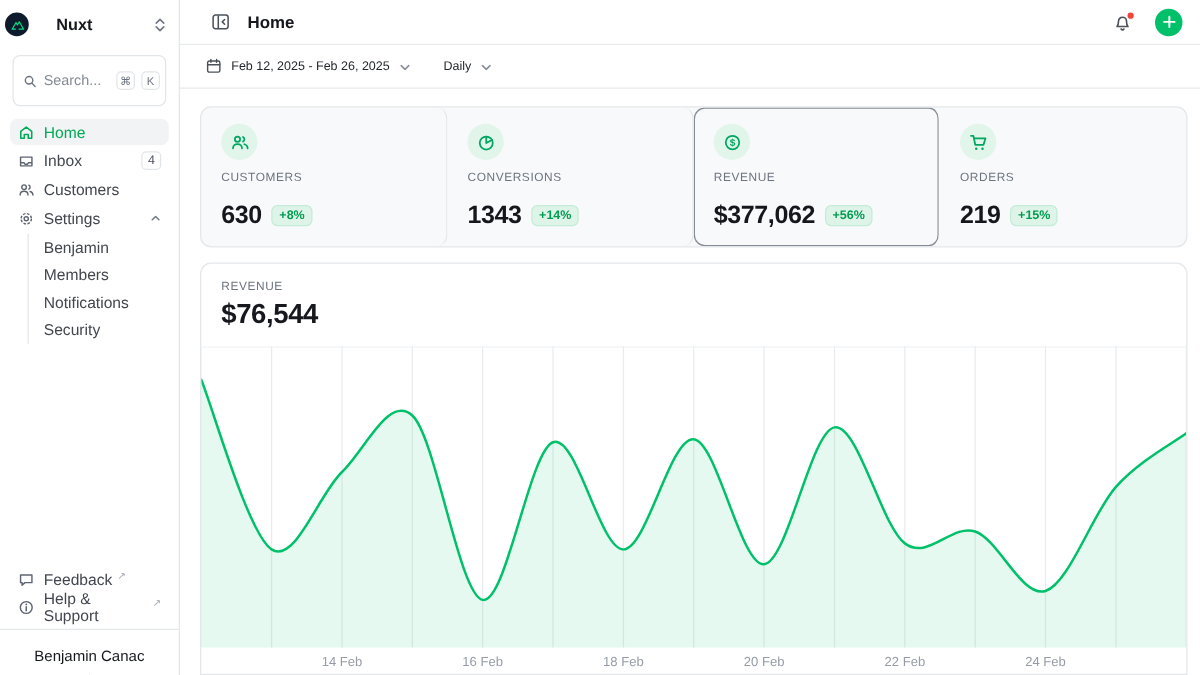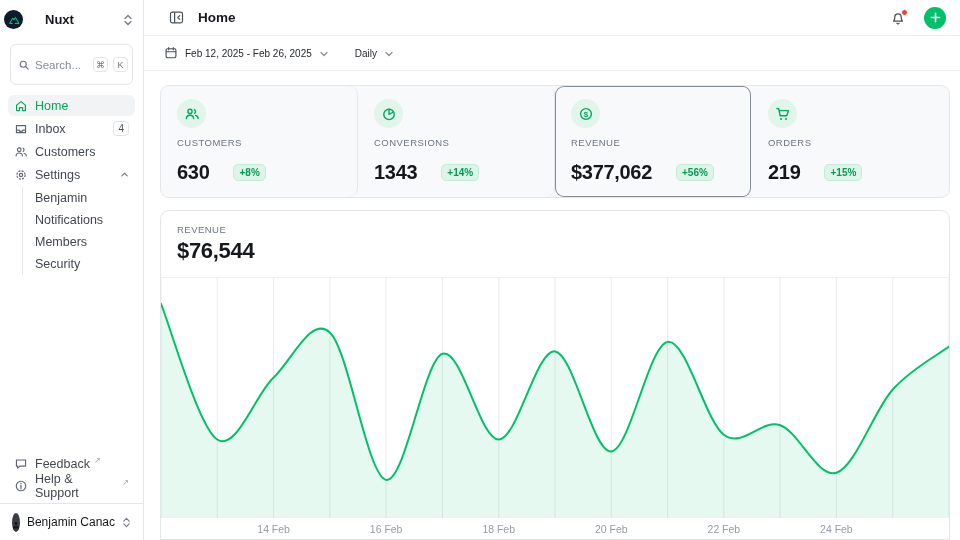--- a/index.html
+++ b/index.html
@@ -30,21 +30,21 @@
   .badge-count { font-size:10px; color:#4a5058; border:1px solid #e2e5e8; border-radius:4px;
     padding:0 4px; height:15px; display:flex; align-items:center; background:#fff; }
   .subtree { margin:2px 0 0 14px; border-left:1px solid #e4e7ea; padding-left:12px; }
   .sub-item { font-size:12.5px; color:#42474f; height:22px; display:flex; align-items:center; cursor:pointer; }
   .sb-spacer { flex:1; }
   .sb-foot { padding:0 8px 6px 8px; }
   .foot-item { display:flex; align-items:center; gap:7px; height:22px; padding:0 6px;
     font-size:12.5px; color:#42474f; border-radius:6px; cursor:pointer; }
   .ext-arrow { font-size:8px; color:#9ca3ad; align-self:flex-start; margin:3px 0 0 -3px; }
   .sb-user { border-top:1px solid #e4e7ea; padding:7px 8px; }
-  .user-row { display:flex; align-items:center; gap:7px; padding:0 4px; height:22px; border-radius:6px; cursor:pointer; }
+  .user-row { display:flex; align-items:center; gap:7px; padding:0 4px; height:22px; border-radius:6px; cursor:pointer;flex-direction:column; }
   .avatar { width:19px; height:19px; border-radius:50%; background:#3a3d42; overflow:hidden;
     display:flex; align-items:flex-end; justify-content:center; }
   .user-name { font-size:12px; font-weight:500; flex:1; white-space:nowrap; }
 
   
   main { flex:1; display:flex; flex-direction:column; }
   .top-header { height:40px; border-bottom:1px solid #e8eaec; display:flex; align-items:center;
     padding:0 14px 0 20px; gap:10px; }
   .page-title { font-size:13.5px; font-weight:700; flex:1; }
   .icon-btn { display:flex; align-items:center; justify-content:center; width:24px; height:24px;
@@ -64,21 +64,21 @@
 
   
   .stats { display:grid; grid-template-columns:repeat(4,1fr); background:#f8f9fa;
     border:1px solid #e4e7ea; border-radius:9px; }
   .stat { padding:13px 16px; border-right:1px solid #e4e7ea; border-radius:9px; cursor:pointer; }
   .stat:last-child { border-right:0; }
   .stat.selected { box-shadow:inset 0 0 0 1px #858c95; border-right-color:transparent; }
   .stat-icon { width:29px; height:29px; border-radius:50%; background:#e1f5ea;
     display:flex; align-items:center; justify-content:center; color:#00a761; }
   .stat-label { margin-top:9px; font-size:9.5px; letter-spacing:.05em; color:#6d7480; font-weight:500; }
-  .stat-value-row { margin-top:13px; display:flex; align-items:center; gap:24px; }
+  .stat-value-row { margin-top:13px; display:flex; align-items:center; gap:8px; }
   .stat-value { font-size:20px; font-weight:700; color:#14171c; letter-spacing:-0.3px; }
   .delta-badge { font-size:10px; font-weight:600; color:#009c52; background:#dff4e8;
     border:1px solid #c2ecd7; border-radius:5px; padding:2px 5px; }
 
   
   .chart-card { margin-top:12px; border:1px solid #e4e7ea; border-radius:9px 9px 0 0;
     height:330px; background:#fff; overflow:hidden; }
   .chart-head { padding:13px 16px 0 16px; height:66px; }
   .chart-label { font-size:9.5px; letter-spacing:.05em; color:#6d7480; font-weight:500; }
   .chart-value { font-size:22px; font-weight:700; letter-spacing:-0.3px; margin-top:3px; }
@@ -152,22 +152,22 @@
       </span>
       <span class="lbl">Settings</span>
       <span style="display:flex;color:#737a85;">
         <svg width="9" height="9" viewBox="0 0 10 10">
             <path d="M2 6.5 5 3.5 8 6.5" fill="none" stroke="currentColor" stroke-width="1.3" stroke-linecap="round" stroke-linejoin="round"></path>
           </svg>
       </span>
     </div>
     <div class="subtree">
       <div class="sub-item">Benjamin</div>
+      <div class="sub-item">Members</div>
       <div class="sub-item">Notifications</div>
-      <div class="sub-item">Members</div>
       <div class="sub-item">Security</div>
     </div>
   </nav>
 
   <div class="sb-spacer"></div>
 
   <div class="sb-foot">
     <div class="foot-item">
       <span style="display:flex;color:#5d6470;">
         <svg width="14" height="14" viewBox="0 0 16 16">

